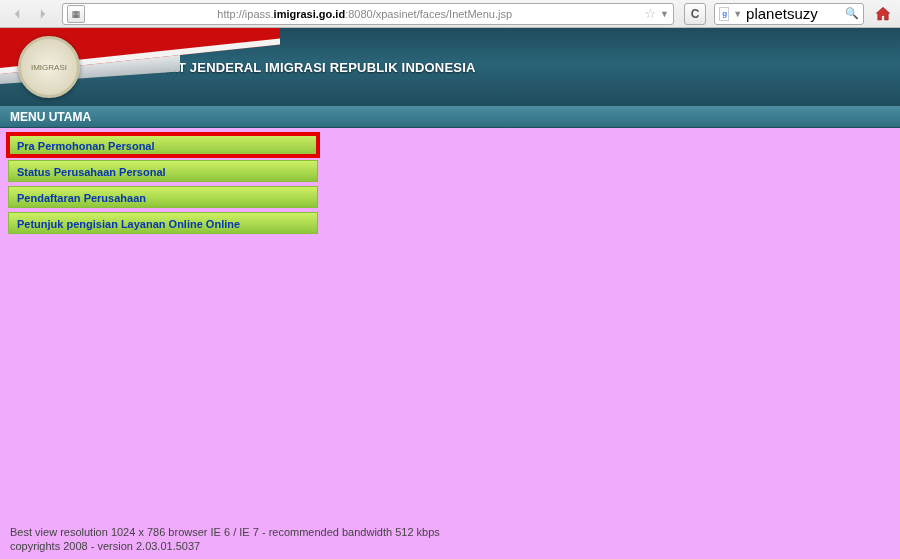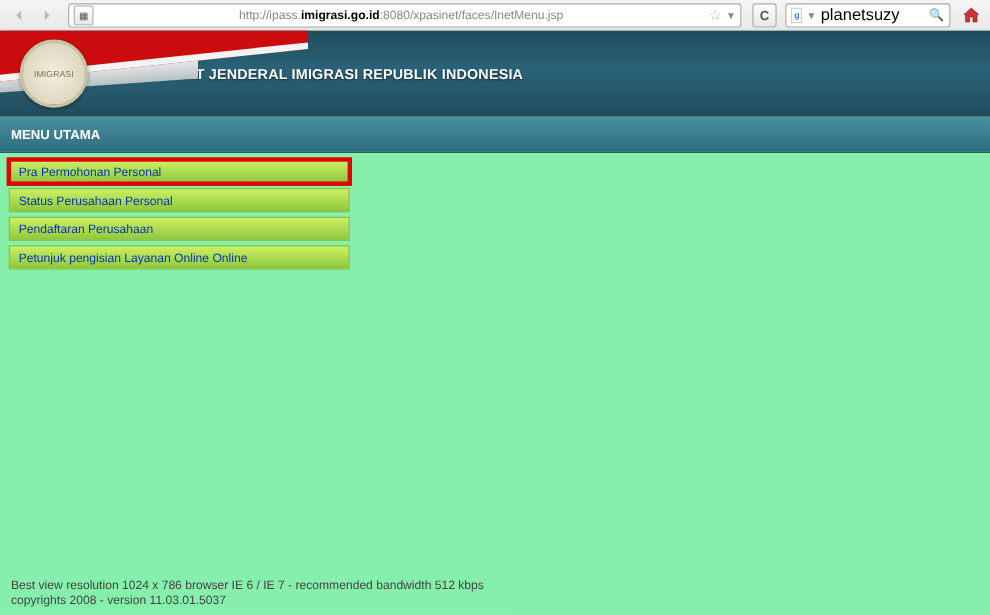--- a/index.html
+++ b/index.html
@@ -16,31 +16,31 @@
   .dd { color: #888; font-size: 9px; }
   .reload { width: 22px; height: 22px; border: 1px solid #aaa; border-radius: 3px; background: linear-gradient(#fefefe,#e8e8e8); display: flex; align-items: center; justify-content: center; color: #555; font-weight: bold; margin-left: 2px; }
   .search-bar { width: 150px; height: 22px; border: 1px solid #aaa; border-radius: 3px; background: #fff; display: flex; align-items: center; padding: 0 4px; gap: 4px; font-size: 11px; color: #444; margin: 0 4px; }
   .search-engine { width: 14px; height: 14px; background: #fff; border: 1px solid #ccc; display: flex; align-items: center; justify-content: center; font-size: 8px; font-weight: bold; }
   .search-engine span { letter-spacing: -1px; }
   .search-bar input { border: none; outline: none; width: 100%; font-size: 15px; }
   .mag { color: #888; font-weight: bold; }
   .home-btn { width: 22px; height: 22px; display: flex; align-items: center; justify-content: center; color: #c33; }
   .home-btn svg { width: 18px; height: 18px; }
 
-  .page { background: #86efac; height: 531px; position: relative; }
+  .page { background: #f0abfc; height: 531px; position: relative; }
   .banner { height: 78px; background: linear-gradient(#204c5c 0%, #2a6378 45%, #204c5c 100%); position: relative; display: flex; align-items: center; padding-left: 100px; overflow: hidden; }
   .flag { position: absolute; left: 0; top: 0; width: 300px; height: 78px; }
   .flag .red { position: absolute; left: 0; top: 0; width: 280px; height: 46px; background: #cc0c0c; transform-origin: left top; transform: skewY(-6deg); border-bottom: 6px solid #f3f3f3; }
   .flag .whitefalls { position: absolute; left: 0; top: 32px; width: 180px; height: 24px; background: linear-gradient(#fafafa,#b8c0c4); transform-origin: left top; transform: skewY(-4deg); }
   .seal { position: absolute; left: 18px; top: 8px; width: 62px; height: 62px; border-radius: 50%; background: radial-gradient(#f3efe0, #d5ceb2); border: 3px solid #c8c2a4; display:flex; align-items:center; justify-content:center; font-size:8px; color:#7a7352; text-align:center; box-shadow: 0 1px 4px rgba(0,0,0,.4); }
   .banner .title { color: #fff; font-weight: bold; font-size: 13px; text-shadow: 0 1px 2px rgba(0,0,0,.6); letter-spacing: .2px; }
-  .menubar { height: 33px; background: linear-gradient(#4b8fa0,#2e6d80); color: #fff; font-weight: bold; font-size: 12px; display: flex; align-items: center; padding-left: 10px; border-bottom: 1px solid #1f4c59; }
+  .menubar { height: 22px; background: linear-gradient(#4b8fa0,#2e6d80); color: #fff; font-weight: bold; font-size: 12px; display: flex; align-items: center; padding-left: 10px; border-bottom: 1px solid #1f4c59; }
   .content { padding: 6px 8px; }
   .menu-list { width: 310px; }
-  .menu-item { display: block; height: 22px; line-height: 22px; padding-left: 8px; margin-bottom: 4px; color: #0736b0; font-weight: normal; font-size: 11px; background: linear-gradient(#cdf064, #8fc63c); border: 1px solid #88bf3a; text-decoration: none; cursor: pointer; }
+  .menu-item { display: block; height: 22px; line-height: 22px; padding-left: 8px; margin-bottom: 4px; color: #0736b0; font-weight: bold; font-size: 11px; background: linear-gradient(#cdf064, #8fc63c); border: 1px solid #88bf3a; text-decoration: none; cursor: pointer; }
   .menu-item.highlighted { outline: 4px solid #e40000; outline-offset: -2px; }
   .footer { position: absolute; left: 10px; bottom: 6px; color: #444; font-size: 11px; line-height: 14px; }
 </style>
 </head>
 <body>
 
 <div class="browser-toolbar">
   <div class="nav-arrow">
     <svg viewBox="0 0 24 24">
         <path fill="currentColor" d="M15 6l-6 6 6 6z"></path>
@@ -97,15 +97,15 @@
     <div class="menu-list">
       <a class="menu-item highlighted">Pra Permohonan Personal</a>
       <a class="menu-item">Status Perusahaan Personal</a>
       <a class="menu-item">Pendaftaran Perusahaan</a>
       <a class="menu-item">Petunjuk pengisian Layanan Online Online</a>
     </div>
   </div>
 
   <div class="footer">
     <div>Best view resolution 1024 x 786 browser IE 6 / IE 7 - recommended bandwidth 512 kbps</div>
-    <div>copyrights 2008 - version 11.03.01.5037</div>
+    <div>copyrights 2008 - version 2.03.01.5037</div>
   </div>
 </div>
 
 </body></html>

